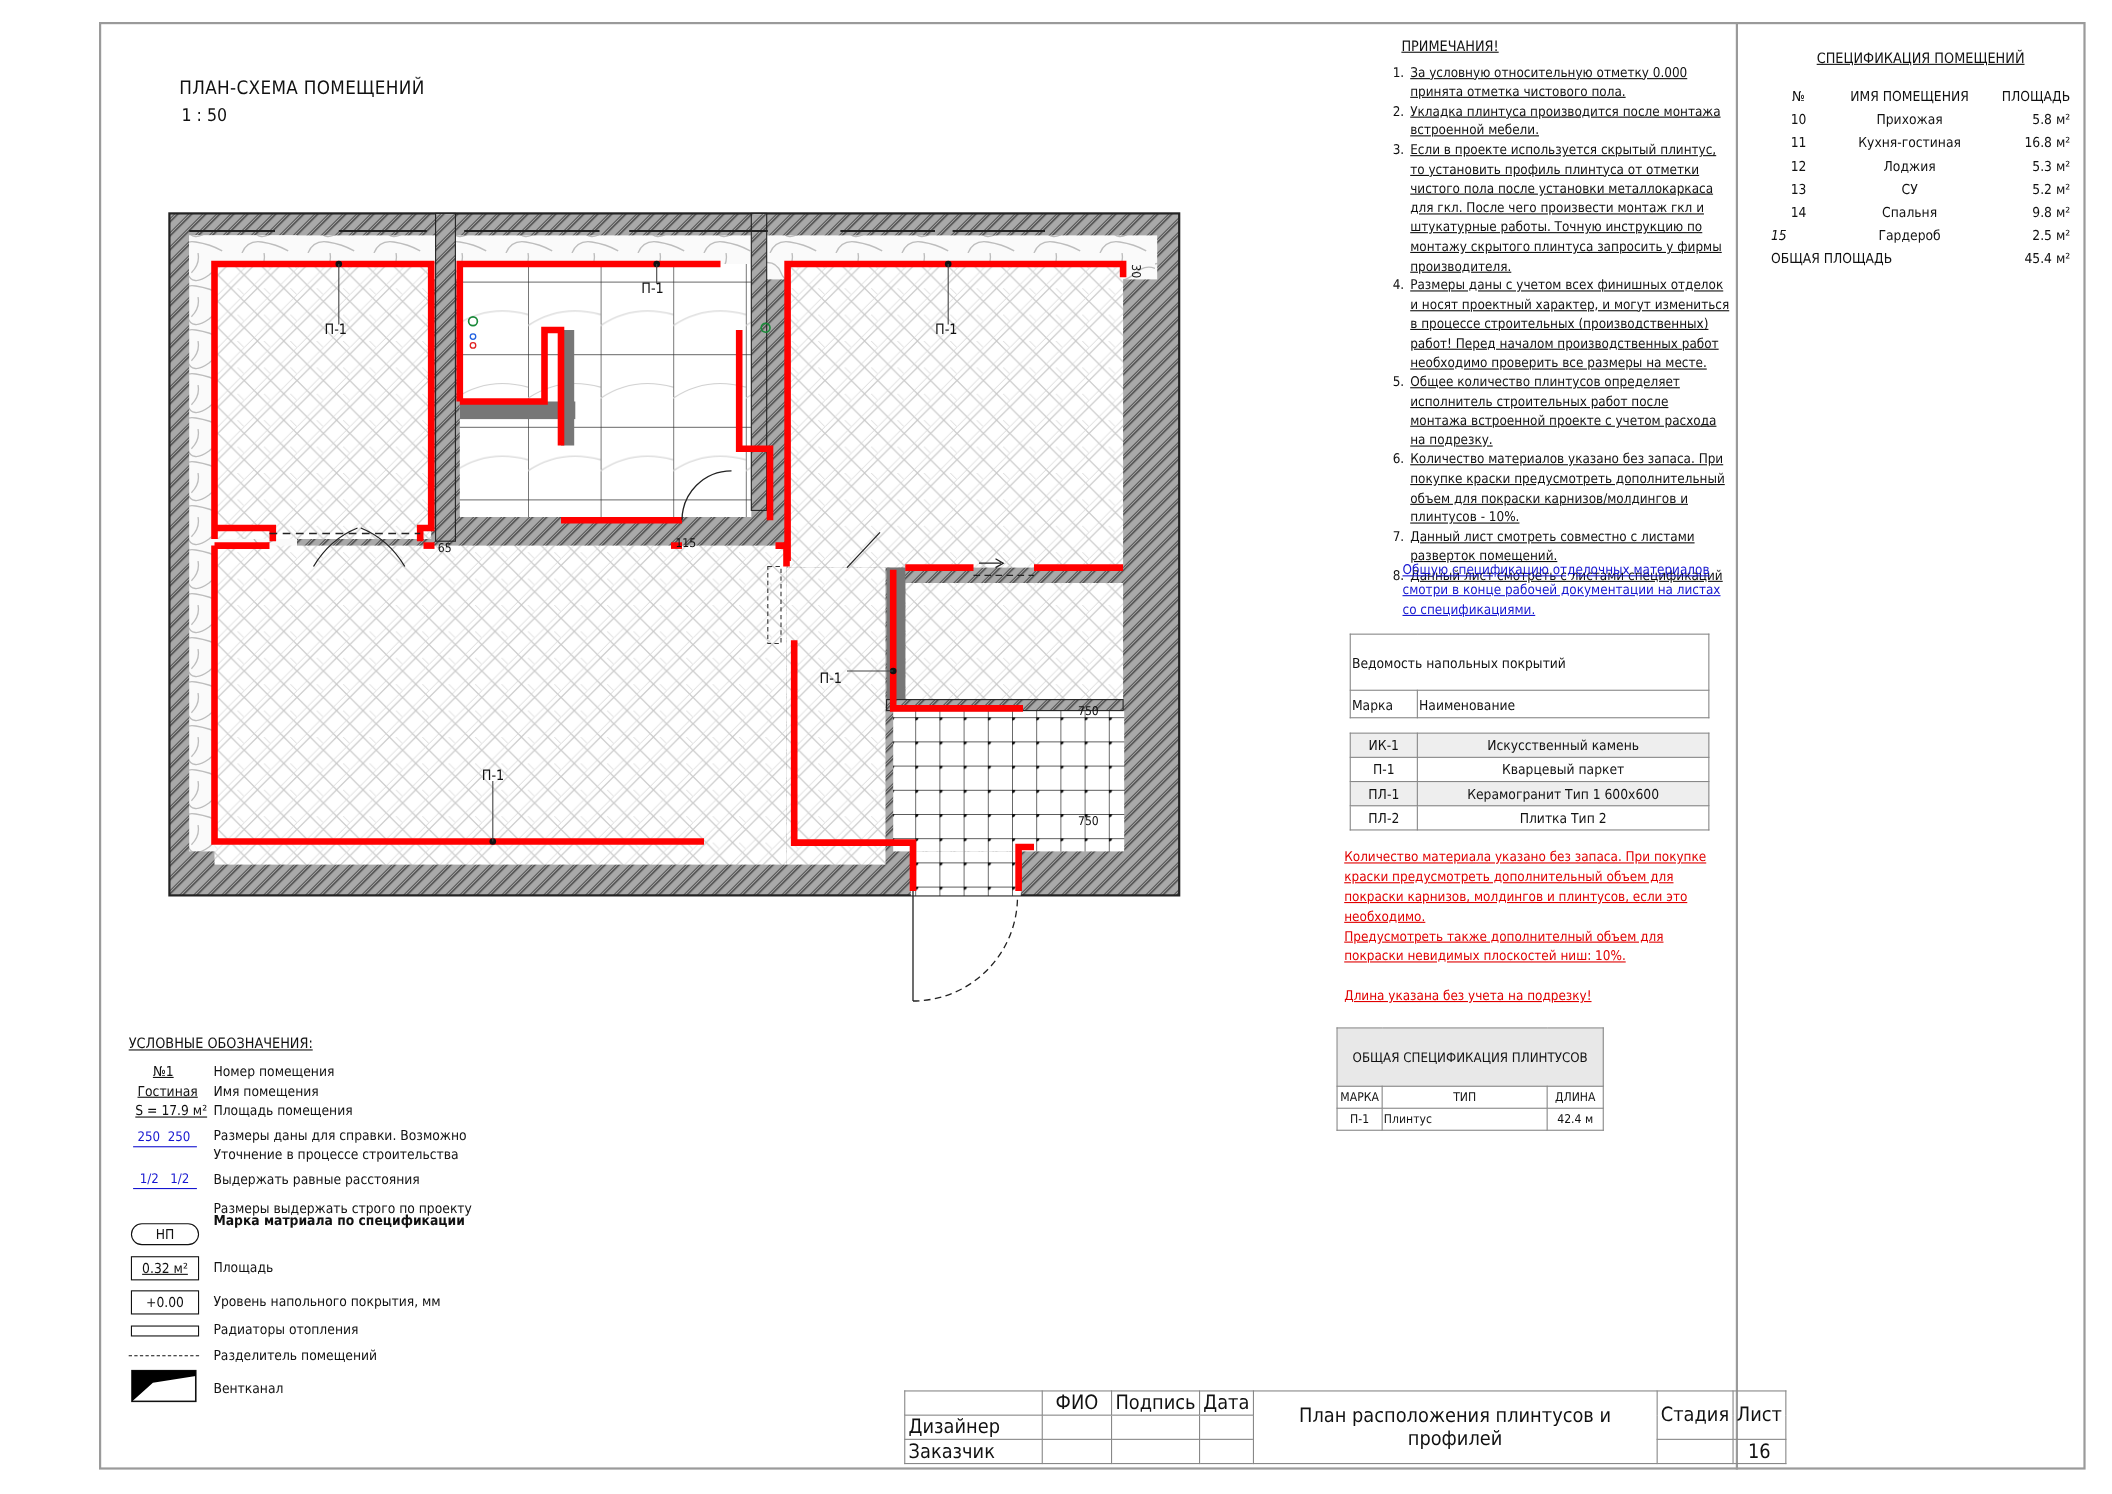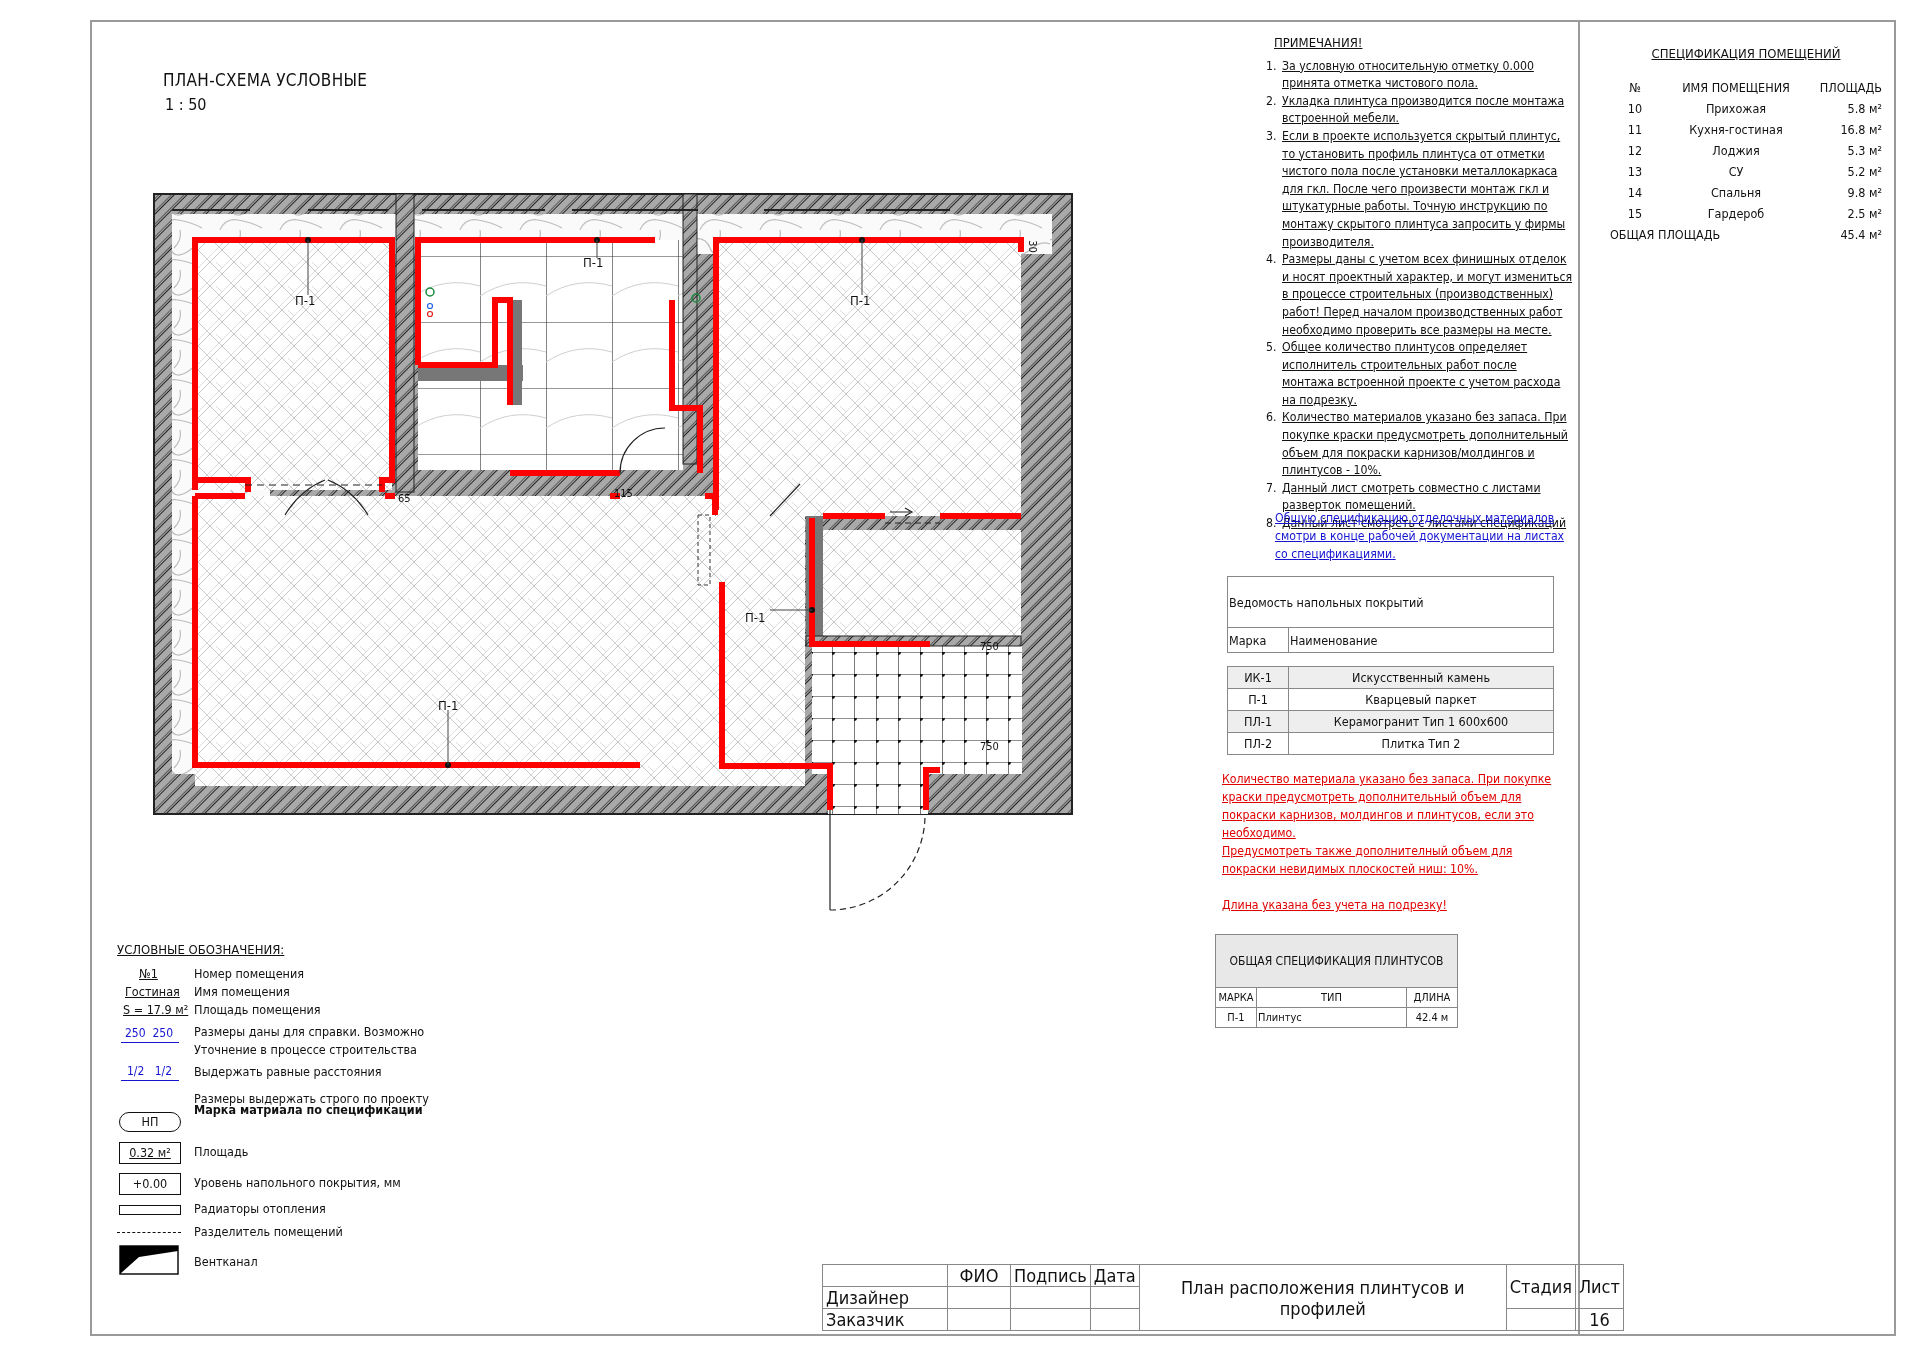--- a/index.html
+++ b/index.html
@@ -36,21 +36,21 @@
   .lg-row{position:absolute;left:77px;white-space:nowrap;}
   .tb{left:822px;top:1264px;font-size:18px;}
   .tb td{border:1.5px solid #888;height:21px;padding:0 3px;}
 </style>
 </head>
 <body>
 
 <div class="frame"></div>
 <div class="specdiv"></div>
 
-<div class="abs title">ПЛАН-СХЕМА УСЛОВНЫЕ</div>
+<div class="abs title">ПЛАН-СХЕМА ПОМЕЩЕНИЙ</div>
 <div class="abs scale">1 : 50</div>
 
 <svg class="plan" width="930" height="740" viewBox="0 0 930 740">
   <defs>
     <pattern id="hatch" width="9" height="9" patternUnits="userSpaceOnUse" patternTransform="rotate(45)">
       <rect width="9" height="9" fill="#a9a9a9"></rect>
       <line x1="0" y1="0" x2="0" y2="9" stroke="#222" stroke-width="1.2"></line>
       <line x1="2.5" y1="0" x2="2.5" y2="9" stroke="#222" stroke-width="1"></line>
     </pattern>
     <pattern id="herring" width="24" height="24" patternUnits="userSpaceOnUse">
@@ -268,21 +268,21 @@
           <td style="text-align:center;">13</td>
           <td style="text-align:center;">СУ</td>
           <td style="text-align:right;">5.2 м²</td>
         </tr>
     <tr>
           <td style="text-align:center;">14</td>
           <td style="text-align:center;">Спальня</td>
           <td style="text-align:right;">9.8 м²</td>
         </tr>
     <tr>
-          <td style="text-align:center;">15</td>
+          <td style="font-style:italic;">15</td>
           <td style="text-align:center;">Гардероб</td>
           <td style="text-align:right;">2.5 м²</td>
         </tr>
     <tr>
           <td colspan="2">ОБЩАЯ ПЛОЩАДЬ</td>
           <td style="text-align:right;">45.4 м²</td>
         </tr>
   </tbody>
     </table>
 </div>

